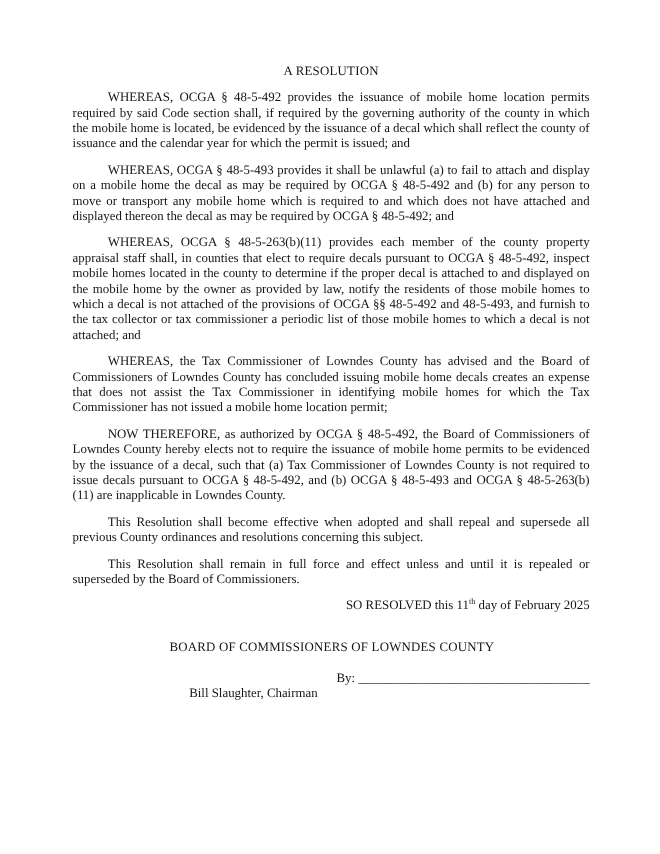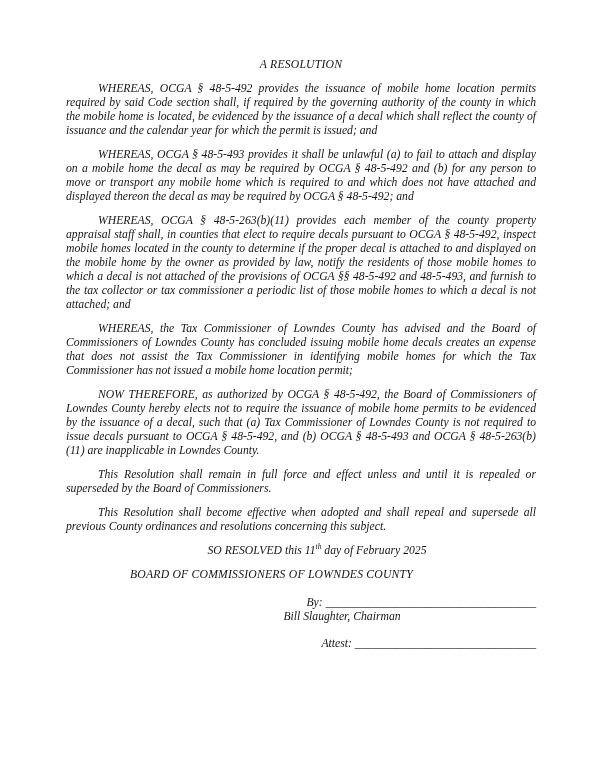--- a/index.html
+++ b/index.html
@@ -11,93 +11,90 @@
     font-family: "Liberation Serif", "DejaVu Serif", serif;
     color: #151515;
   }
   .page {
     position: relative;
     width: 600px;
     height: 776px;
     background: #ffffff;
     padding: 58px 64px 0 66px;
     overflow: hidden;
-    font-style: italic;
   }
   .title-block {
     text-align: center;
     margin-bottom: 10px;
   }
   .title-line {
     font-size: 11.7px;
     line-height: 14px;
     letter-spacing: 0.2px;
   }
   p.para {
     margin: 0 0 10px 0;
     font-size: 11.7px;
     line-height: 14px;
     text-align: justify;
     text-indent: 32px;
   }
   p.resolved {
-    text-align: center;
-    margin-bottom: 10px;
+    text-align: right;
+    margin-bottom: 24px;
   }
   p.resolved sup {
     font-size: 7.5px;
     line-height: 0;
     vertical-align: super;
   }
   .sig-block {
-    margin-left: 64px;
+    margin-left: 88px;
     font-size: 11.7px;
     line-height: 14px;
   }
   .board-heading {
     margin-bottom: 14px;
     letter-spacing: 0.2px;
   }
   .sig-row {
     white-space: nowrap;
     text-align: right;
   }
   .sig-row .underline {
     letter-spacing: 0;
   }
   .sig-name-by {
     margin-left: 18px;
     margin-bottom: 13px;
-    text-align: center;
   }
   .sig-name-attest {
     margin-left: 30px;
   }
 </style>
 </head>
 <body>
 
 <div class="page">
 
   <div class="title-block">
     <div class="title-line">A RESOLUTION</div>
   </div>
 
   <p class="para">WHEREAS, OCGA § 48-5-492 provides the issuance of mobile home location permits required by said Code section shall, if required by the governing authority of the county in which the mobile home is located, be evidenced by the issuance of a decal which shall reflect the county of issuance and the calendar year for which the permit is issued; and</p>
   <p class="para">WHEREAS, OCGA § 48-5-493 provides it shall be unlawful (a) to fail to attach and display on a mobile home the decal as may be required by OCGA § 48-5-492 and (b) for any person to move or transport any mobile home which is required to and which does not have attached and displayed thereon the decal as may be required by OCGA § 48-5-492; and</p>
   <p class="para">WHEREAS, OCGA § 48-5-263(b)(11) provides each member of the county property appraisal staff shall, in counties that elect to require decals pursuant to OCGA § 48-5-492, inspect mobile homes located in the county to determine if the proper decal is attached to and displayed on the mobile home by the owner as provided by law, notify the residents of those mobile homes to which a decal is not attached of the provisions of OCGA §§ 48-5-492 and 48-5-493, and furnish to the tax collector or tax commissioner a periodic list of those mobile homes to which a decal is not attached; and</p>
   <p class="para">WHEREAS, the Tax Commissioner of Lowndes County has advised and the Board of Commissioners of Lowndes County has concluded issuing mobile home decals creates an expense that does not assist the Tax Commissioner in identifying mobile homes for which the Tax Commissioner has not issued a mobile home location permit;</p>
   <p class="para">NOW THEREFORE, as authorized by OCGA § 48-5-492, the Board of Commissioners of Lowndes County hereby elects not to require the issuance of mobile home permits to be evidenced by the issuance of a decal, such that (a) Tax Commissioner of Lowndes County is not required to issue decals pursuant to OCGA § 48-5-492, and (b) OCGA § 48-5-493 and OCGA § 48-5-263(b)(11) are inapplicable in Lowndes County.</p>
+  <p class="para">This Resolution shall become effective when adopted and shall repeal and supersede all previous County ordinances and resolutions concerning this subject.</p>
   <p class="para">This Resolution shall remain in full force and effect unless and until it is repealed or superseded by the Board of Commissioners.</p>
-  <p class="para">This Resolution shall become effective when adopted and shall repeal and supersede all previous County ordinances and resolutions concerning this subject.</p>
 
   <p class="para resolved"><span>SO RESOLVED this 11</span><sup>th</sup><span> day of February 2025</span></p>
 
   <div class="sig-block">
     <div class="board-heading">BOARD OF COMMISSIONERS OF LOWNDES COUNTY</div>
 
     <div class="sig-row"><span>By: </span><span class="underline">____________________________________</span></div>
     <div class="sig-name-by">Bill Slaughter, Chairman</div>
 
-    <div class="sig-row"><span>Attest: </span><span class="underline">_______________________________</span></div>
   </div>
 
 </div>
 
 </body></html>

